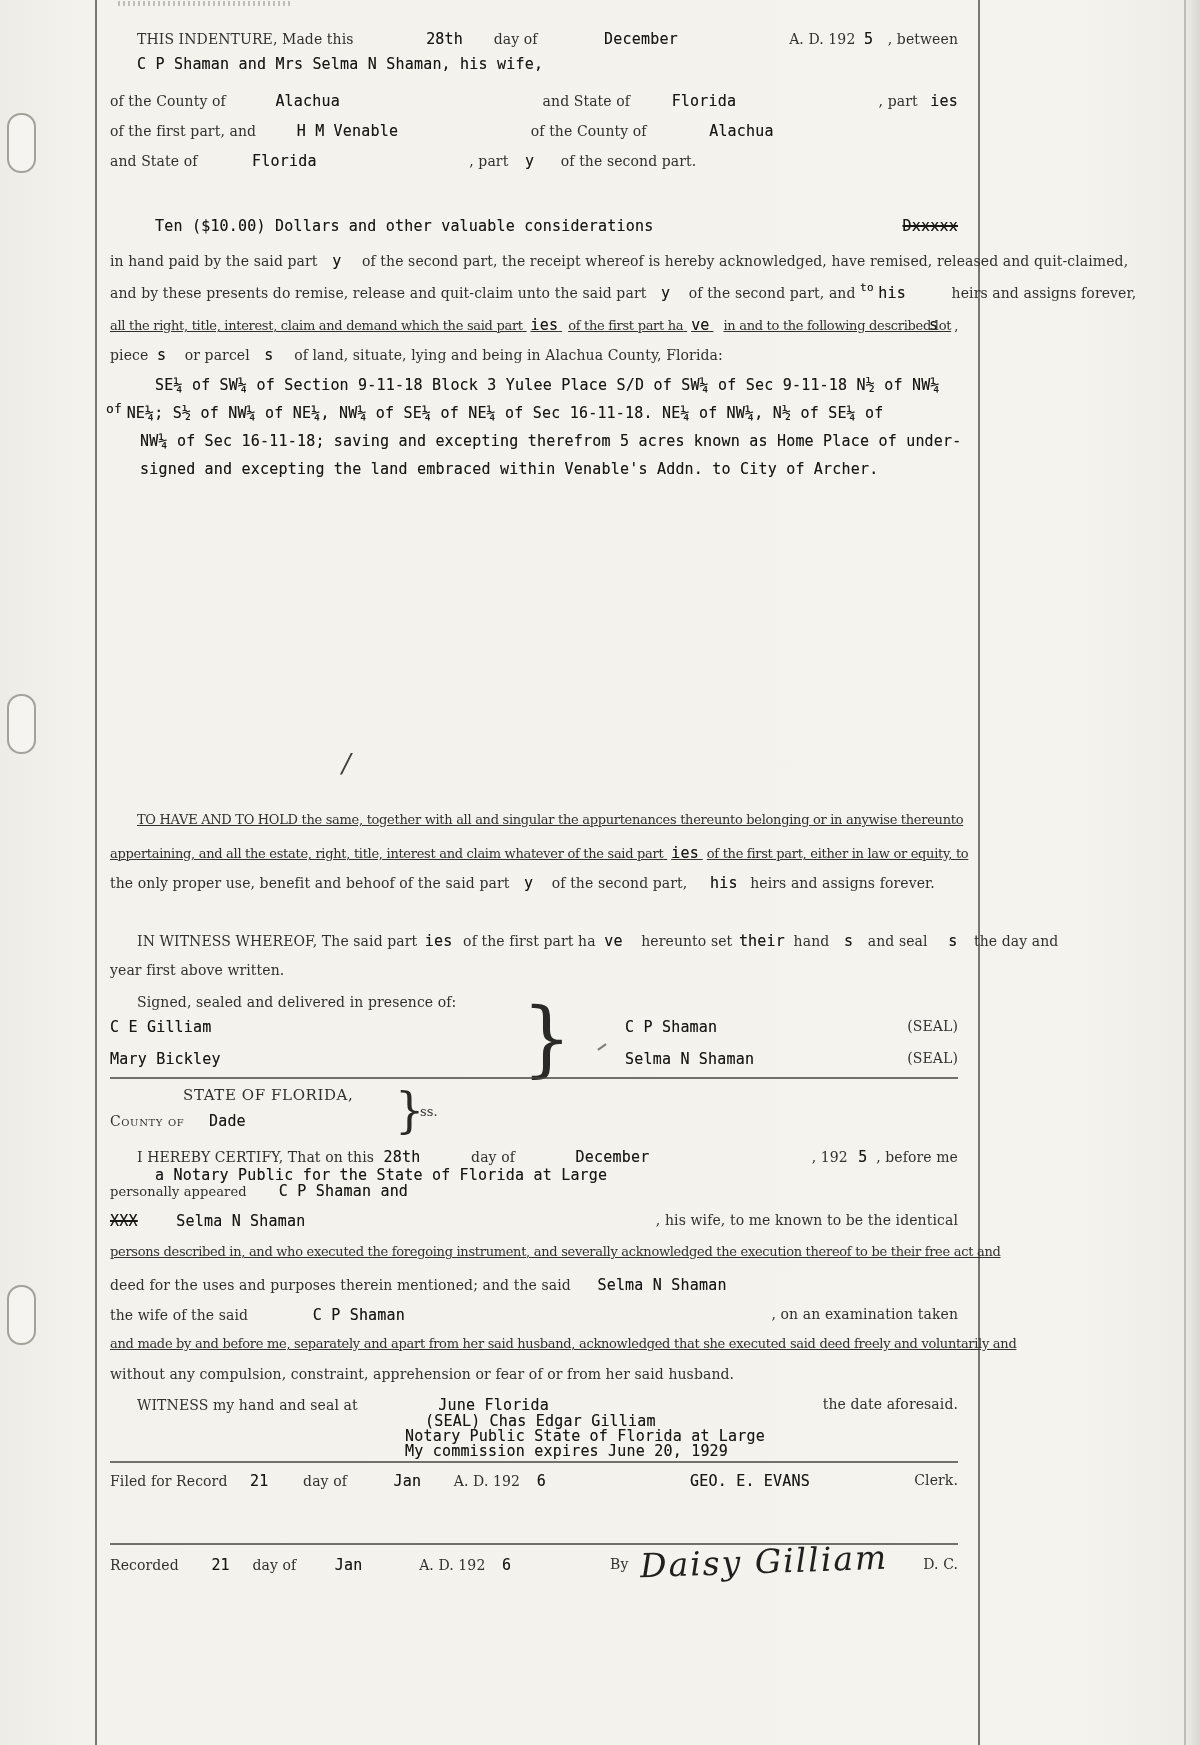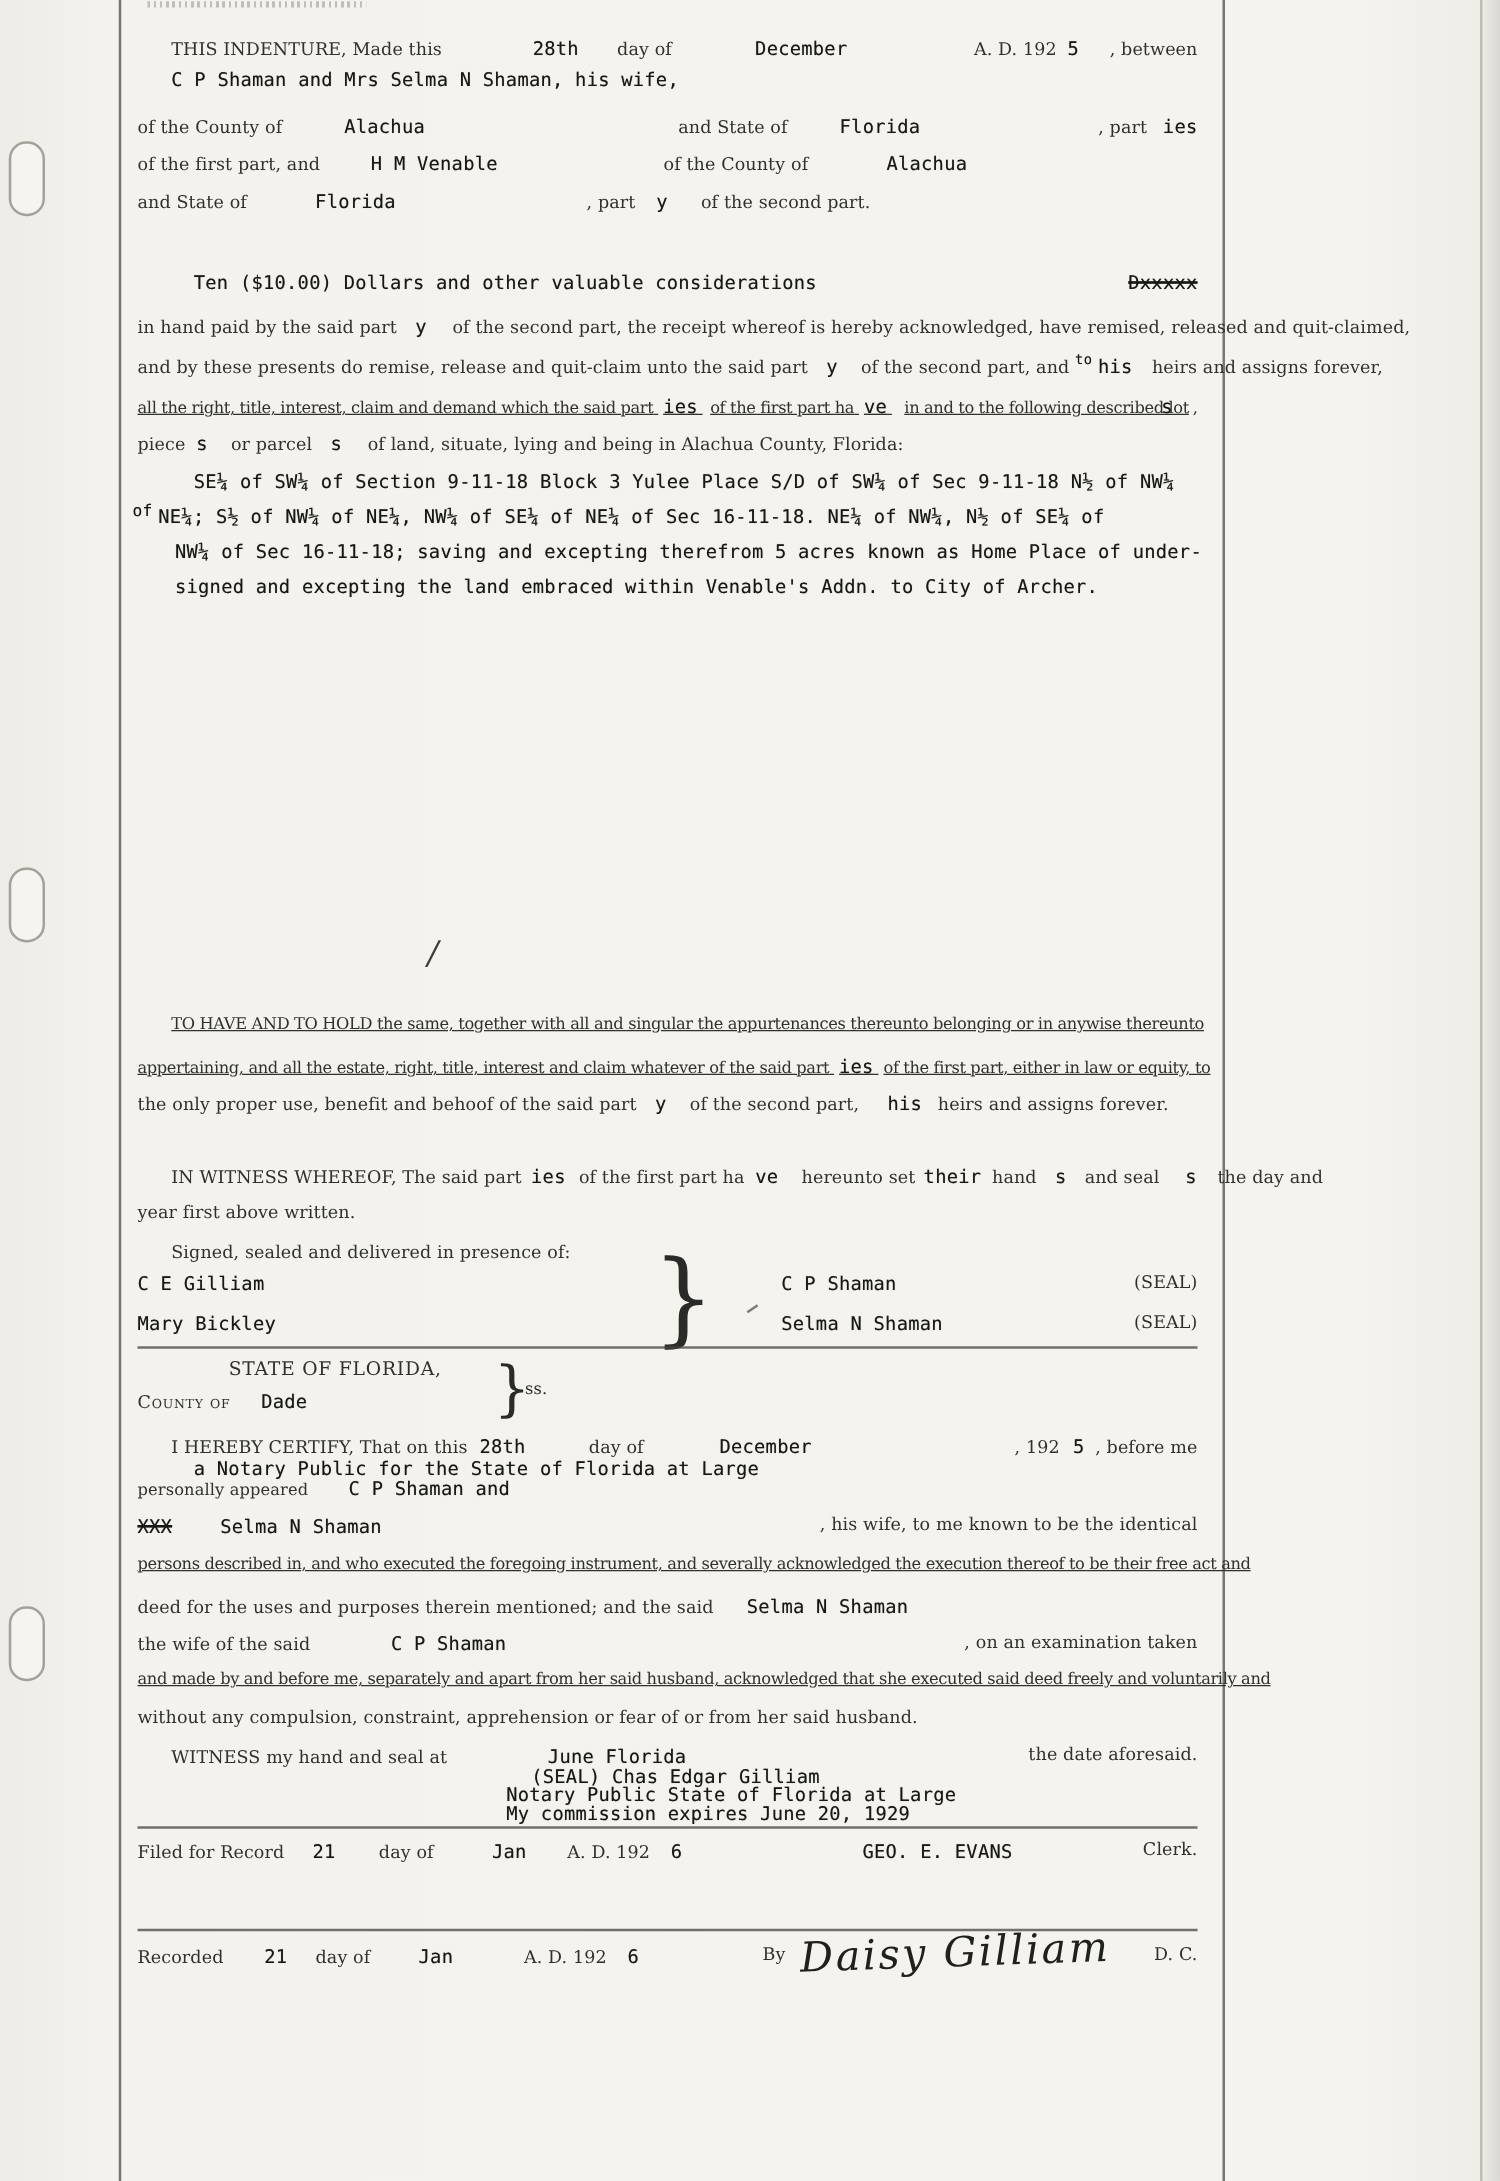--- a/index.html
+++ b/index.html
@@ -55,21 +55,21 @@
   <div class="tickmark" style="left:597px;top:1046px"></div>
 
   <div class="line" style="top:30px;left:137px;width:821px">
     <span class="f">THIS INDENTURE, Made this</span>
     <span class="t" style="margin-left:68px">28th</span>
     <span class="f" style="margin-left:26px">day of</span>
     <span class="t" style="margin-left:62px">December</span>
     <span class="right">
       <span class="f">A. D. 192</span>
       <span class="t" style="margin-left:4px">5</span>
-      <span class="f" style="margin-left:20px">, between</span>
+      <span class="f" style="margin-left:10px">, between</span>
     </span>
   </div>
 
   <div class="line" style="top:55px;left:137px">
     <span class="t">C P Shaman and Mrs Selma N Shaman, his wife,</span>
   </div>
 
   <div class="line" style="top:92px;left:110px;width:848px">
     <span class="f">of the County of</span>
     <span class="t" style="margin-left:45px">Alachua</span>
@@ -107,21 +107,21 @@
     <span class="t" style="margin-left:10px">y</span>
     <span class="f" style="margin-left:16px">of the second part, the receipt whereof is hereby acknowledged, have remised, released and quit-claimed,</span>
   </div>
 
   <div class="line" style="top:284px;left:110px">
     <span class="f">and by these presents do remise, release and quit-claim unto the said part</span>
     <span class="t" style="margin-left:10px">y</span>
     <span class="f" style="margin-left:14px">of the second part, and</span>
     <span class="t sup">to</span>
     <span class="t">his</span>
-    <span class="f" style="margin-left:11px">heirs and assigns forever,</span>
+    <span class="f" style="margin-left:41px">heirs and assigns forever,</span>
   </div>
 
   <div class="line tight" style="top:316px;left:110px;width:848px">
     <span class="f">all the right, title, interest, claim and demand which the said part</span>
     <span class="t" style="margin-left:4px">ies</span>
     <span class="f" style="margin-left:6px">of the first part ha</span>
     <span class="t" style="margin-left:4px">ve</span>
     <span class="f" style="margin-left:10px">in and to the following described lot</span>
     <span class="right">
       <span class="t">s</span>

